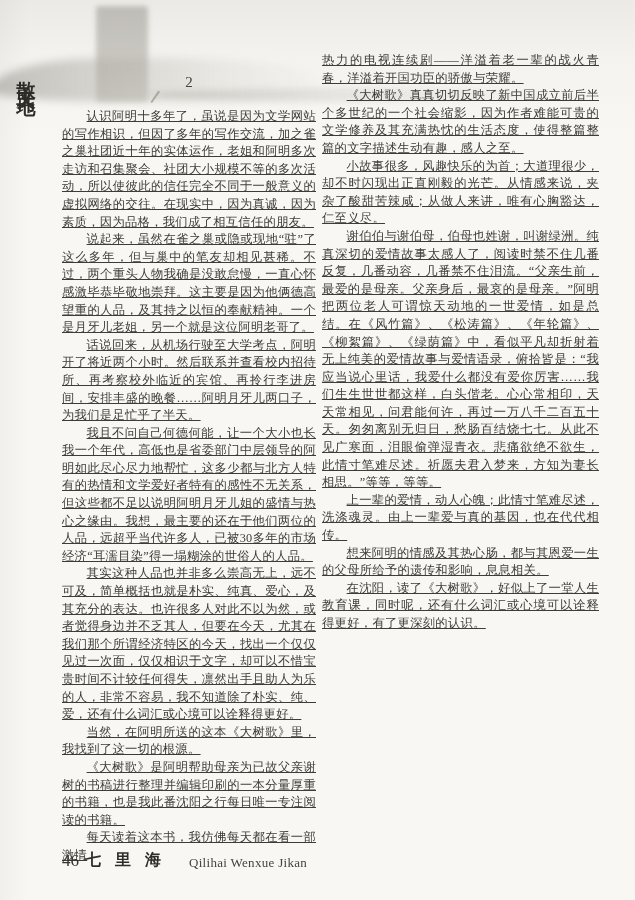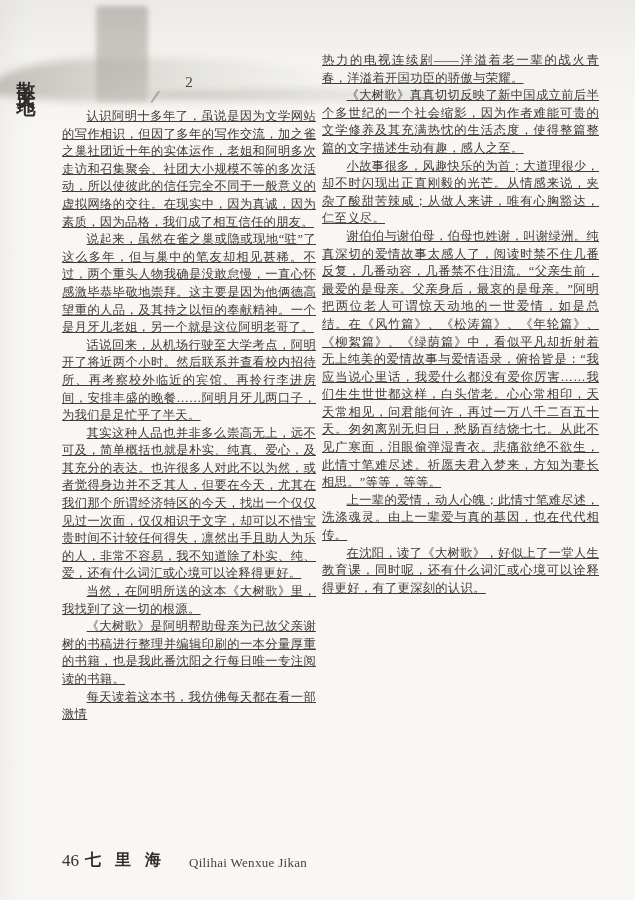--- a/index.html
+++ b/index.html
@@ -92,32 +92,34 @@
   <div class="slash"></div>
 
   <div class="section-title">散文天地</div>
 
   <div class="part-number">2</div>
 
   <div class="col col1">
     <p>认识阿明十多年了，虽说是因为文学网站的写作相识，但因了多年的写作交流，加之雀之巢社团近十年的实体运作，老姐和阿明多次走访和召集聚会、社团大小规模不等的多次活动，所以使彼此的信任完全不同于一般意义的虚拟网络的交往。在现实中，因为真诚，因为素质，因为品格，我们成了相互信任的朋友。</p>
     <p>说起来，虽然在雀之巢或隐或现地“驻”了这么多年，但与巢中的笔友却相见甚稀。不过，两个重头人物我确是没敢怠慢，一直心怀感激毕恭毕敬地崇拜。这主要是因为他俩德高望重的人品，及其持之以恒的奉献精神。一个是月牙儿老姐，另一个就是这位阿明老哥了。</p>
     <p>话说回来，从机场行驶至大学考点，阿明开了将近两个小时。然后联系并查看校内招待所、再考察校外临近的宾馆、再拎行李进房间，安排丰盛的晚餐……阿明月牙儿两口子，为我们是足忙乎了半天。</p>
+    <p>我且不问自己何德何能，让一个大小也长我一个年代，高低也是省委部门中层领导的阿明如此尽心尽力地帮忙，这多少都与北方人特有的热情和文学爱好者特有的感性不无关系，但这些都不足以说明阿明月牙儿姐的盛情与热心之缘由。我想，最主要的还在于他们两位的人品，远超乎当代许多人，已被30多年的市场经济“耳濡目染”得一塌糊涂的世俗人的人品。</p>
     <p>其实这种人品也并非多么崇高无上，远不可及，简单概括也就是朴实、纯真、爱心，及其充分的表达。也许很多人对此不以为然，或者觉得身边并不乏其人，但要在今天，尤其在我们那个所谓经济特区的今天，找出一个仅仅见过一次面，仅仅相识于文字，却可以不惜宝贵时间不计较任何得失，凛然出手且助人为乐的人，非常不容易，我不知道除了朴实、纯、爱，还有什么词汇或心境可以诠释得更好。</p>
     <p>当然，在阿明所送的这本《大树歌》里，我找到了这一切的根源。</p>
     <p>《大树歌》是阿明帮助母亲为已故父亲谢树的书稿进行整理并编辑印刷的一本分量厚重的书籍，也是我此番沈阳之行每日唯一专注阅读的书籍。</p>
     <p>每天读着这本书，我仿佛每天都在看一部激情</p>
   </div>
 
   <div class="col col2">
     <p class="cont">热力的电视连续剧——洋溢着老一辈的战火青春，洋溢着开国功臣的骄傲与荣耀。</p>
     <p>《大树歌》真真切切反映了新中国成立前后半个多世纪的一个社会缩影，因为作者难能可贵的文学修养及其充满热忱的生活态度，使得整篇整篇的文字描述生动有趣，感人之至。</p>
     <p>小故事很多，风趣快乐的为首；大道理很少，却不时闪现出正直刚毅的光芒。从情感来说，夹杂了酸甜苦辣咸；从做人来讲，唯有心胸豁达，仁至义尽。</p>
     <p>谢伯伯与谢伯母，伯母也姓谢，叫谢绿洲。纯真深切的爱情故事太感人了，阅读时禁不住几番反复，几番动容，几番禁不住泪流。“父亲生前，最爱的是母亲。父亲身后，最哀的是母亲。”阿明把两位老人可谓惊天动地的一世爱情，如是总结。在《风竹篇》、《松涛篇》、《年轮篇》、《柳絮篇》、《绿荫篇》中，看似平凡却折射着无上纯美的爱情故事与爱情语录，俯拾皆是：“我应当说心里话，我爱什么都没有爱你厉害……我们生生世世都这样，白头偕老。心心常相印，天天常相见，问君能何许，再过一万八千二百五十天。匆匆离别无归日，愁肠百结烧七七。从此不见广寒面，泪眼偷弹湿青衣。悲痛欲绝不欲生，此情寸笔难尽述。祈愿夫君入梦来，方知为妻长相思。”等等，等等。</p>
     <p>上一辈的爱情，动人心魄；此情寸笔难尽述，洗涤魂灵。由上一辈爱与真的基因，也在代代相传。</p>
+    <p>想来阿明的情感及其热心肠，都与其恩爱一生的父母所给予的遗传和影响，息息相关。</p>
     <p>在沈阳，读了《大树歌》，好似上了一堂人生教育课，同时呢，还有什么词汇或心境可以诠释得更好，有了更深刻的认识。</p>
   </div>
 
   <div class="footer">
     <span class="pageno">46</span>
     <span class="cn">七里海</span>
     <span class="en">Qilihai Wenxue Jikan</span>
   </div>
 
 </div>

